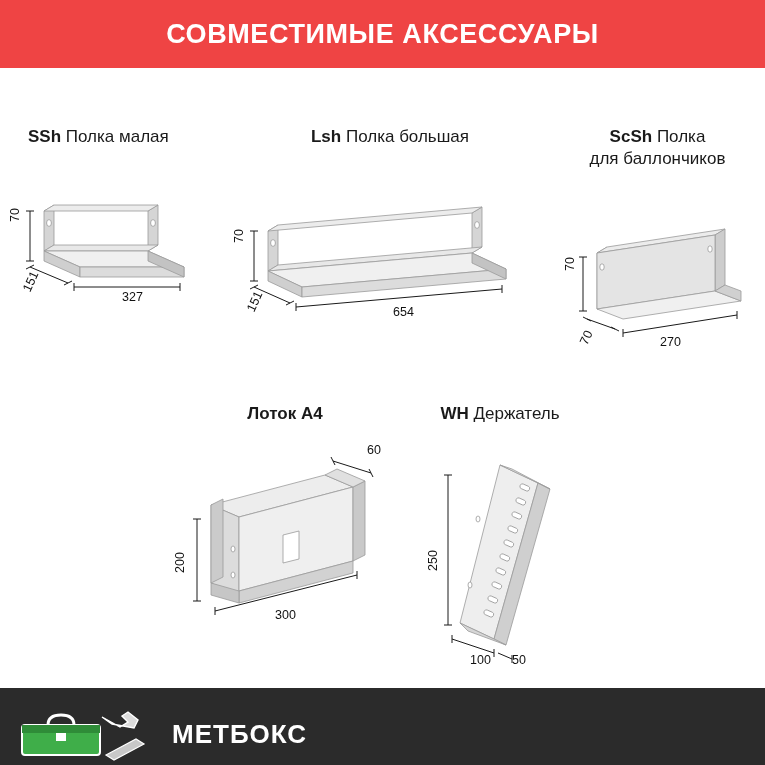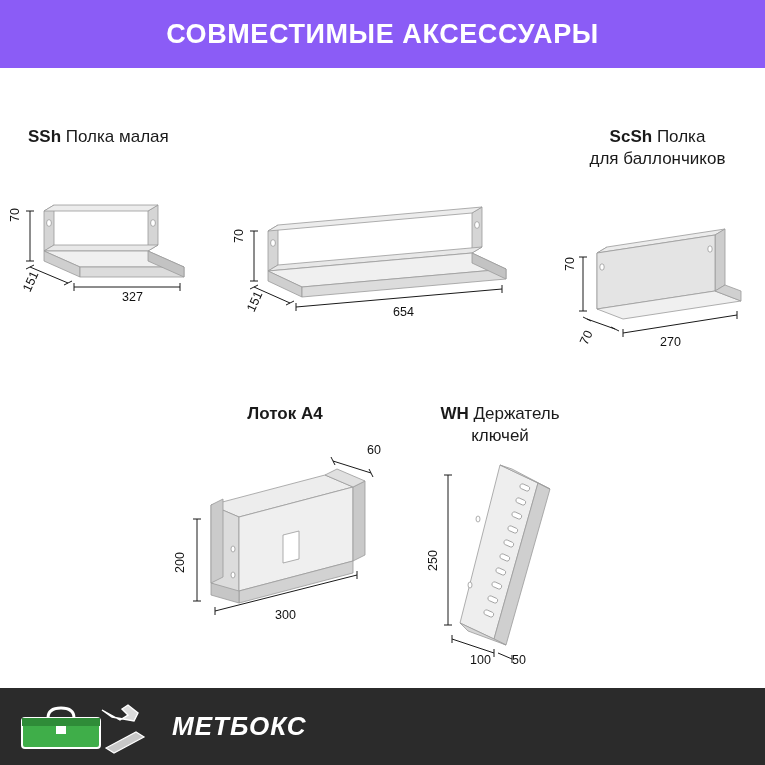--- a/index.html
+++ b/index.html
@@ -13,21 +13,21 @@
     font-family: "Liberation Sans", sans-serif;
     overflow: hidden;
     position: relative;
   }
   
   .header {
     position: absolute;
     left: 0; top: 0;
     width: 765px;
     height: 68px;
-    background: #8b5cf6;
+    background: #ef4444;
     display: flex;
     align-items: center;
     justify-content: center;
   }
   .header-title {
     color: #ffffff;
     font-size: 27px;
     font-weight: bold;
     letter-spacing: 0.6px;
     text-transform: uppercase;
@@ -66,22 +66,21 @@
   svg { display: block; overflow: visible; }
 
   
   .footer {
     position: absolute;
     left: 0; top: 688px;
     width: 765px;
     height: 77px;
     background: #2b2b2b;
     display: flex;
-    align-items: center;
-    font-style: italic;
+    align-items: flex-end;
   }
   .logo {
     margin-left: 6px;
     display: flex;
     align-items: center;
     gap: 6px;
   }
   .logo-text {
     color: #ffffff;
     font-weight: bold;
@@ -134,20 +133,26 @@
         <line x1="66" y1="94" x2="172" y2="94"></line>
         <line x1="66" y1="90" x2="66" y2="98"></line>
         <line x1="172" y1="90" x2="172" y2="98"></line>
       </g>
     </svg>
     <div class="dim" style="left:0px; top:29px; transform:rotate(-90deg); transform-origin:left top;">70</div>
     <div class="dim" style="left:12px; top:95px; transform:rotate(-65deg); transform-origin:left top;">151</div>
     <div class="dim" style="left:114px; top:97px;">327</div>
   </div>
 
+  <div class="item" style="left:240px; top:58px; width:300px;">
+    <div class="item-caption cap-center">
+      <b>Lsh</b>
+      <span>Полка большая</span>
+    </div>
+  </div>
 
   <div class="item" style="left:228px; top:125px; width:310px; height:135px;">
     <svg width="310" height="135" viewBox="0 0 310 135">
       <polygon points="40,38 50,32 50,72 40,78" fill="#d5d5d5" stroke="#9a9a9a" stroke-width="0.8"></polygon>
       <polygon points="244,20 254,14 254,54 244,60" fill="#d5d5d5" stroke="#9a9a9a" stroke-width="0.8"></polygon>
       <polygon points="40,38 244,20 254,14 50,32" fill="#ececec" stroke="#9a9a9a" stroke-width="0.8"></polygon>
       <polygon points="40,78 244,60 254,54 50,72" fill="#e8e8e8" stroke="#9a9a9a" stroke-width="0.8"></polygon>
       <polygon points="40,78 244,60 278,76 74,94" fill="#f0f0f0" stroke="#9a9a9a" stroke-width="0.8"></polygon>
       <polygon points="40,78 74,94 74,104 40,88" fill="#cfcfcf" stroke="#9a9a9a" stroke-width="0.8"></polygon>
       <polygon points="74,94 278,76 278,86 74,104" fill="#dcdcdc" stroke="#9a9a9a" stroke-width="0.8"></polygon>
@@ -253,21 +258,20 @@
     </svg>
     <div class="dim" style="left:192px; top:0px;">60</div>
     <div class="dim" style="left:-2px; top:130px; transform:rotate(-90deg); transform-origin:left top;">200</div>
     <div class="dim" style="left:100px; top:165px;">300</div>
   </div>
 
   <div class="item" style="left:405px; top:335px; width:190px;">
     <div class="item-caption cap-center">
       <b>WH</b>
       <span>Держатель</span>
-      <div>ключей</div>
     </div>
   </div>
 
   <div class="item" style="left:420px; top:385px; width:180px; height:190px;">
     <svg width="180" height="190" viewBox="0 0 180 190">
 
       <polygon points="80,12 118,30 74,186 40,170" fill="#eeeeee" stroke="#9a9a9a" stroke-width="0.8"></polygon>
 
       <polygon points="118,30 130,36 86,192 74,186" fill="#cfcfcf" stroke="#9a9a9a" stroke-width="0.8"></polygon>
 

